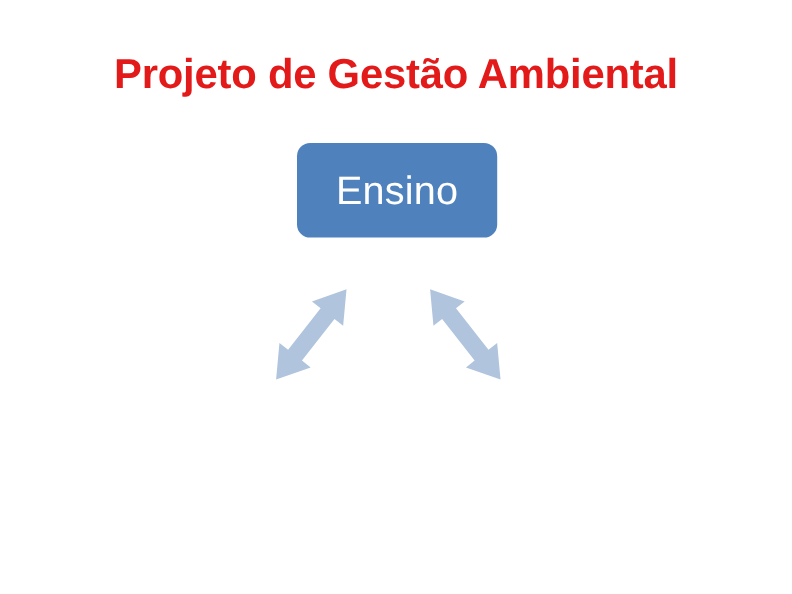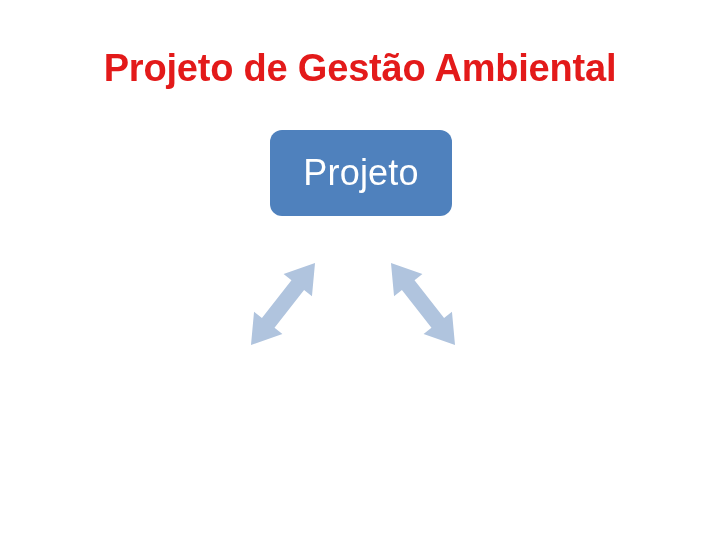--- a/index.html
+++ b/index.html
@@ -92,21 +92,21 @@
   }
 </style>
 </head>
 <body>
 
 <div id="slide">
 
   <div id="title">Projeto de Gestão Ambiental</div>
 
   <div class="node-box" id="box-ensino">
-    <span>Projeto</span>
+    <span>Ensino</span>
   </div>
 
 
 
   <svg class="arrow-svg" id="arrow-left-diagonal" viewBox="0 0 80 108">
     <g transform="rotate(38 40 54)">
       <polygon points="40,2 58,30 48,30 48,78 58,78 40,106 22,78 32,78 32,30 22,30" fill="#B0C4DE"></polygon>
     </g>
   </svg>
 

